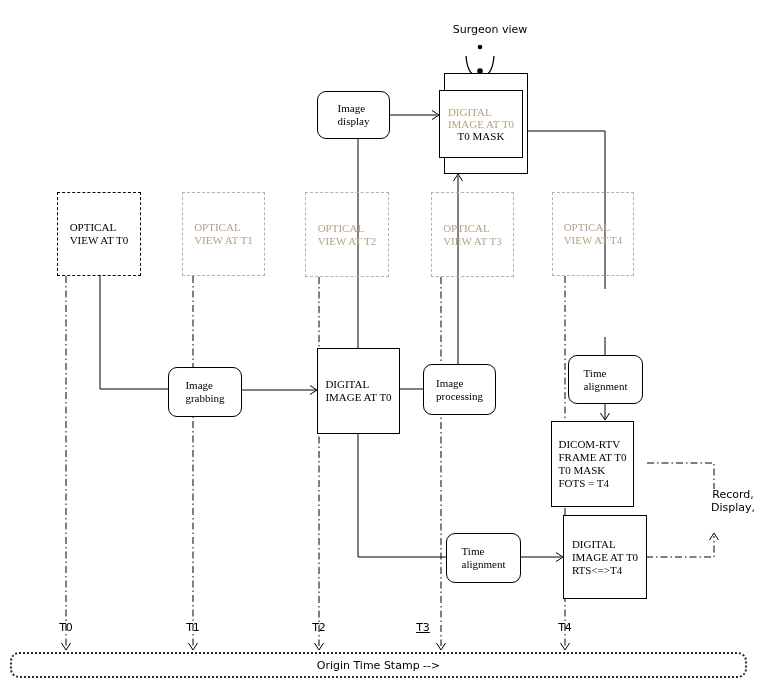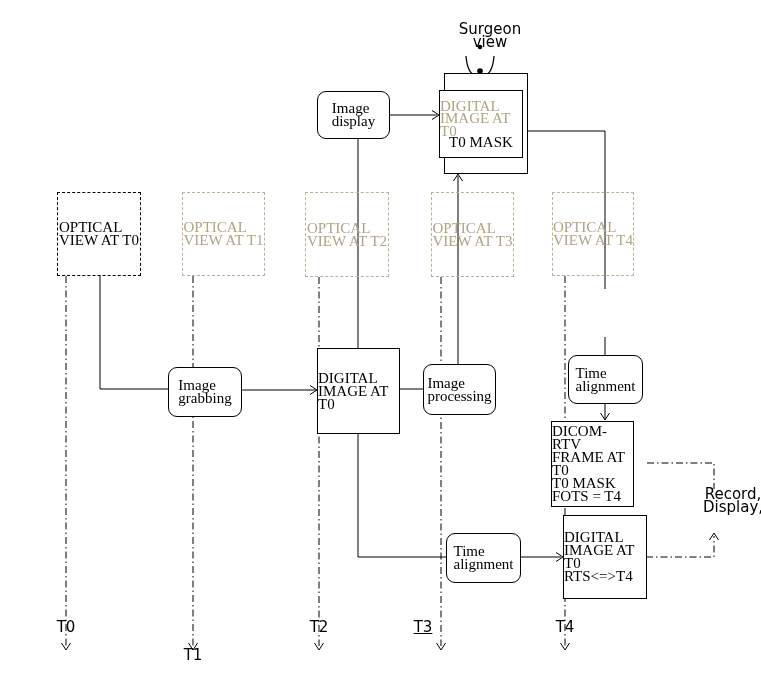--- a/index.html
+++ b/index.html
@@ -1,19 +1,19 @@
 <!DOCTYPE html>
 <html><head>
 <meta charset="utf-8">
 <style>
   html,body{margin:0;padding:0;background:#ffffff;}
   #stage{
     position:relative;width:761px;height:691px;background:#ffffff;
     font-family:"DejaVu Sans","Liberation Sans",sans-serif;
-    font-size:15px;line-height:13px;color:#000;overflow:hidden;
+    font-size:11px;line-height:13px;color:#000;overflow:hidden;
   }
   #wires{position:absolute;left:0;top:0;z-index:1;}
   .box,.rbox,.dbox{
     position:absolute;box-sizing:border-box;display:flex;
     align-items:center;justify-content:center;text-align:left;
     white-space:pre-line;z-index:2;font-family:Liberation Serif, serif;
   }
   .box{border:1px solid #000;background:#fff;}
   .rbox{border:1.3px solid #000;border-radius:9px;background:#fff;}
   .dbox{border:1px dashed #000;background:transparent;}
@@ -121,19 +121,22 @@
 VIEW AT T2</div>
   <div class="dbox tan" style="left:431px;top:192px;width:83px;height:85px;">OPTICAL
 VIEW AT T3</div>
   <div class="dbox tan" style="left:552px;top:192px;width:82px;height:84px;">OPTICAL
 VIEW AT T4</div>
 
   <div class="lbl center-text" style="left:697px;top:488px;width:72px;">Record,
 Display,</div>
 
   <div class="lbl tick" style="left:66px;top:621px;">T0</div>
-  <div class="lbl tick" style="left:193px;top:649px;text-align:right;">T1</div>
+  <div class="lbl tick" style="left:193px;top:621px;text-align:right;">T1</div>
   <div class="lbl tick" style="left:319px;top:621px;">T2</div>
   <div class="lbl tick" style="left:423px;top:621px;text-decoration:underline;">T3</div>
   <div class="lbl tick" style="left:565px;top:621px;">T4</div>
 
+  <div id="origin-band">
+    <span>Origin Time Stamp --&gt;</span>
+  </div>
 
 </div>
 
 </body></html>

